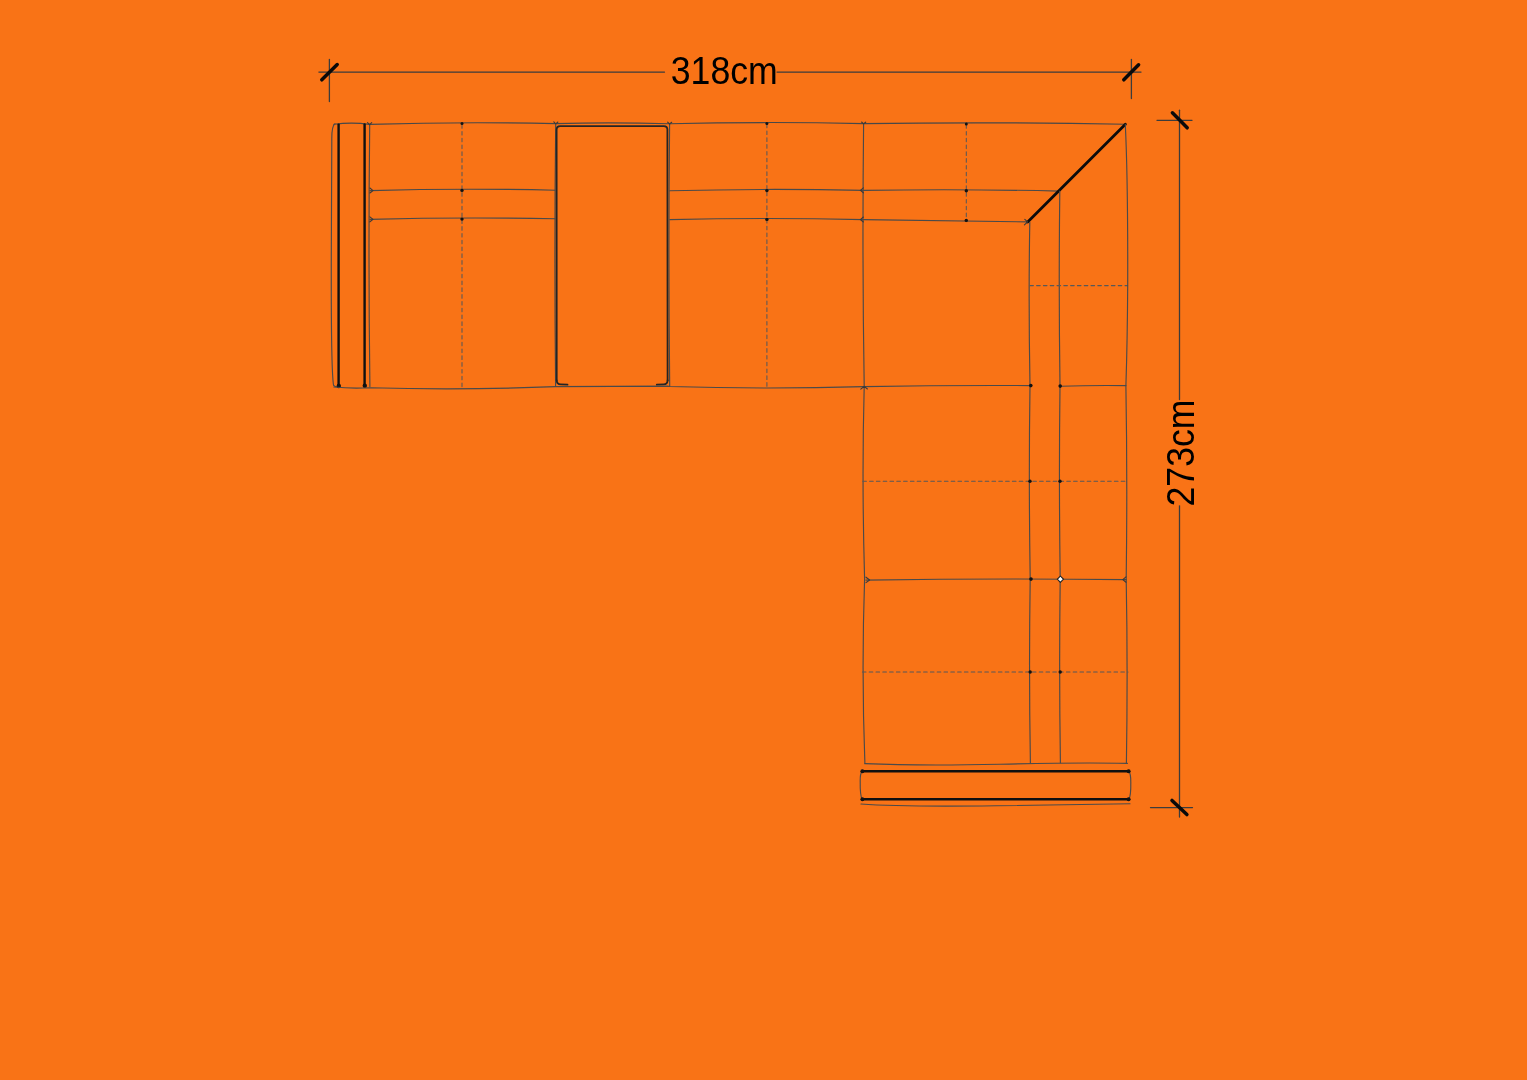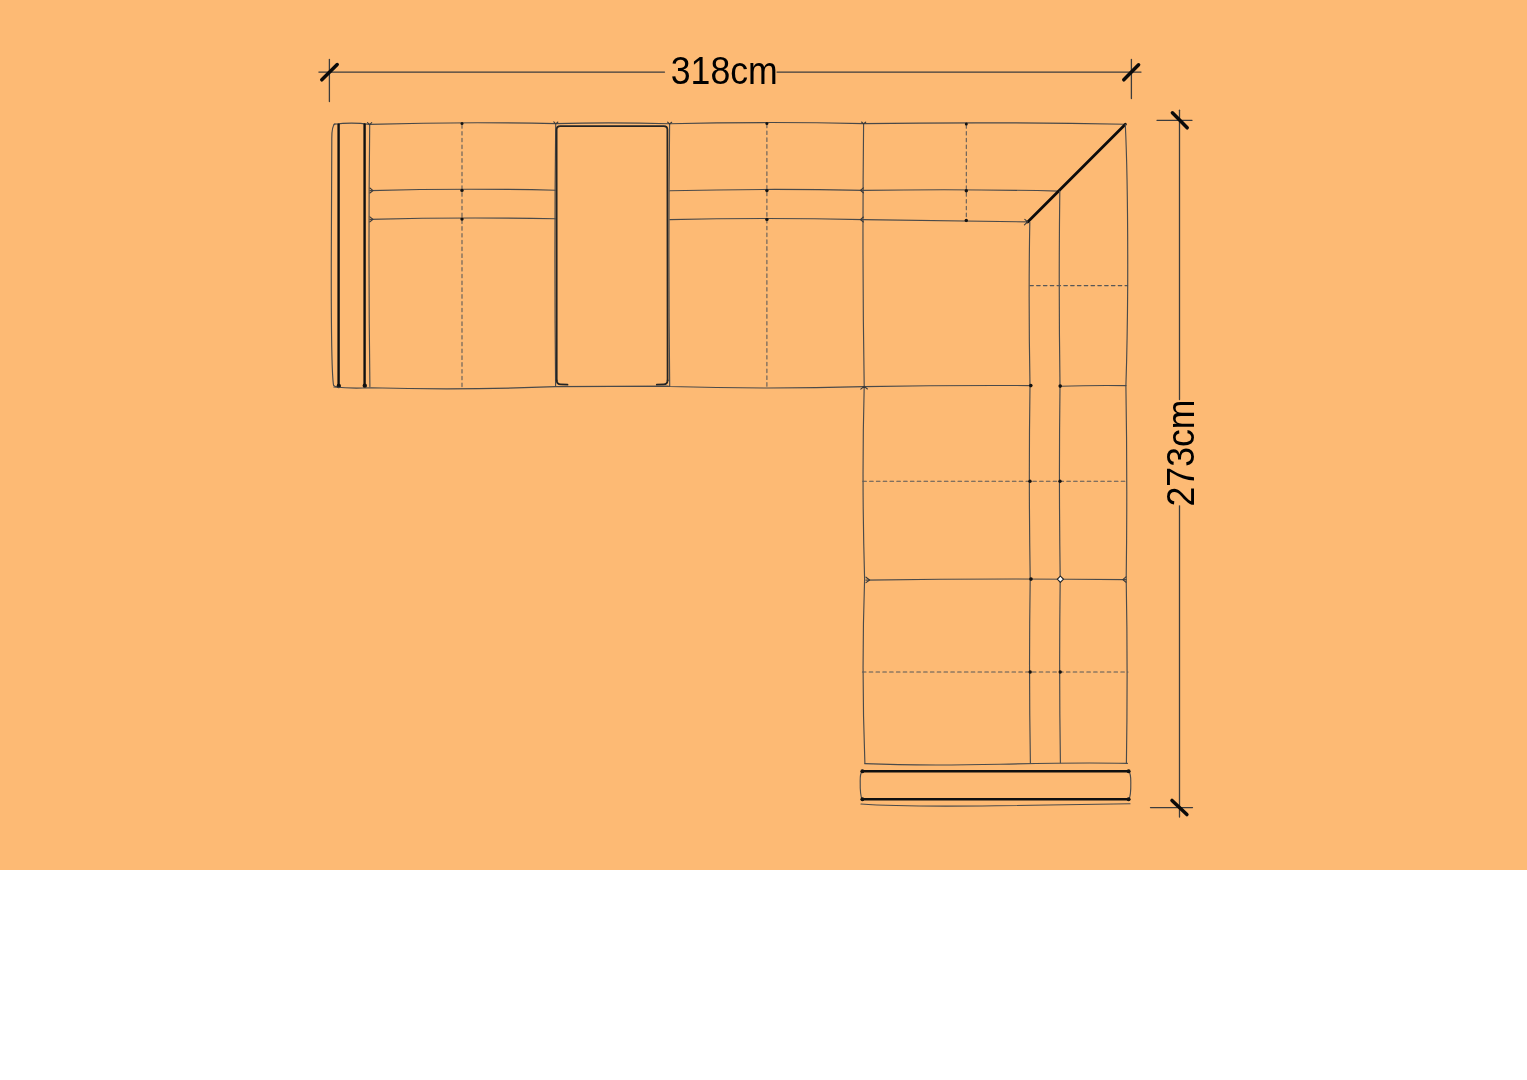--- a/index.html
+++ b/index.html
@@ -1,16 +1,16 @@
 <!DOCTYPE html>
 <html><head>
 <meta charset="utf-8">
 <style>
   html,body{margin:0;padding:0;background:#ffffff;}
-  .page{width:1527px;height:870px;position:relative;background:#fdba74;overflow:hidden;}
+  .page{width:1527px;height:1080px;position:relative;background:#f97316;overflow:hidden;}
   svg{position:absolute;left:0;top:0;}
   text{font-family:"Liberation Sans",sans-serif;fill:#000;}
 </style>
 </head>
 <body>
 <div class="page">
 <svg width="1527" height="1080" viewBox="0 0 1527 1080">
   <g fill="none" stroke-linecap="round" stroke-linejoin="round">
 
   <g stroke="#3c3c3c" stroke-width="1.3">

